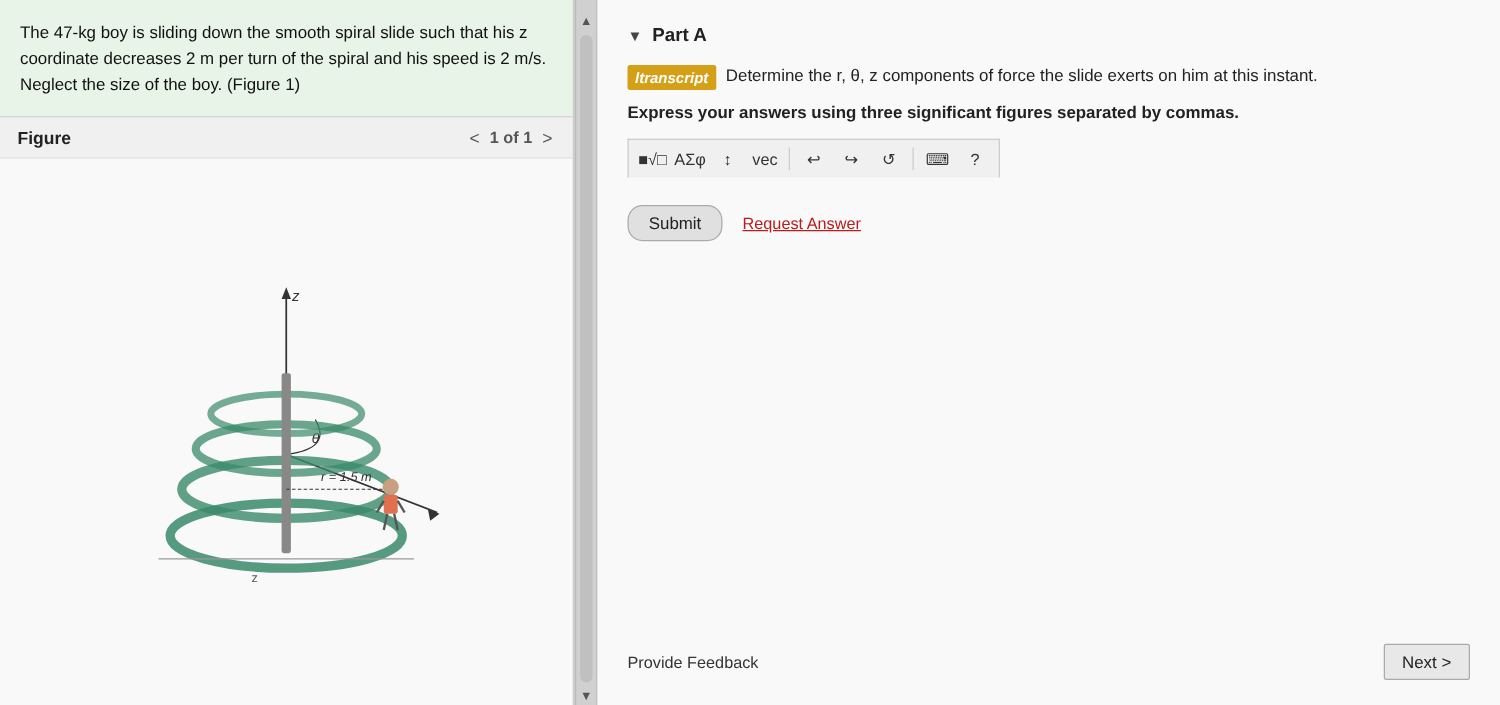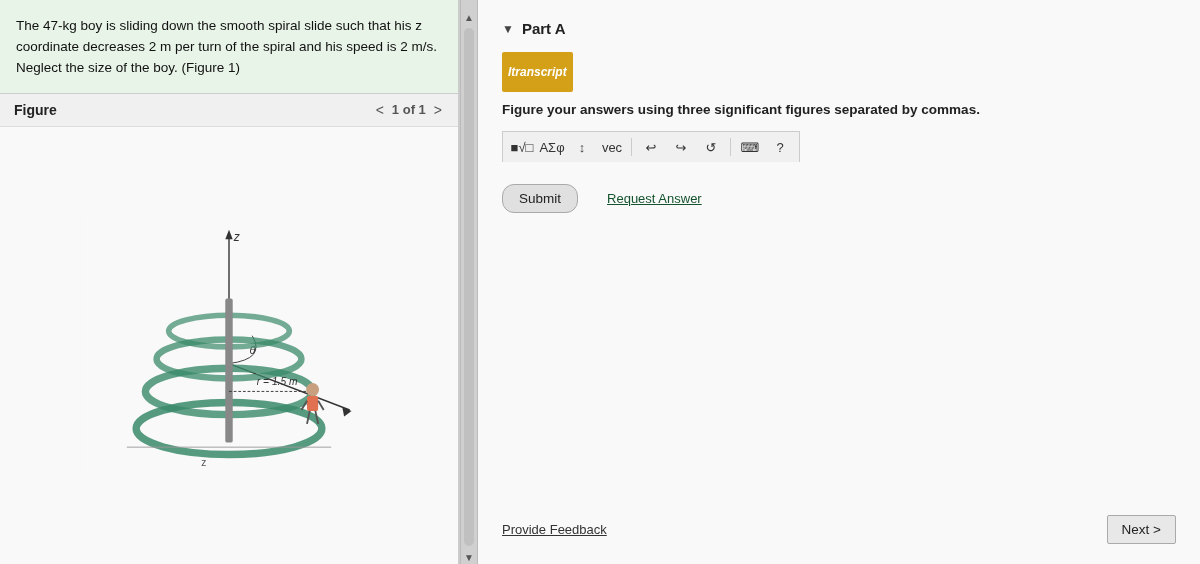--- a/index.html
+++ b/index.html
@@ -147,21 +147,21 @@
       line-height: 1.5;
       color: #222;
     }
 
     .transcript-badge {
       background: #d4a017;
       color: #fff;
       font-style: italic;
       font-weight: bold;
       font-size: 12px;
-      padding: 11px 6px;
+      padding: 1px 6px;
       border-radius: 2px;
       white-space: nowrap;
       margin-top: 1px;
       flex-shrink: 0;
     }
 
     .instructions {
       font-size: 13.5px;
       color: #222;
       font-weight: 600;
@@ -244,40 +244,38 @@
       border: 1px solid #aaa;
       padding: 6px 16px;
       font-size: 13.5px;
       cursor: pointer;
       border-radius: 12px;
       color: #222;
     }
 
     .request-link {
       font-size: 13px;
-      color: #14532d;
+      color: #b91c1c;
       cursor: pointer;
       text-decoration: underline;
-      margin-left: 13px;
     }
 
     
     .bottom-row {
       display: flex;
       align-items: center;
       justify-content: space-between;
       margin-top: auto;
       padding-top: 10px;
     }
 
     .feedback-link {
       font-size: 13px;
       color: #333;
       cursor: pointer;
-      text-decoration: underline;
     }
 
     .next-btn {
       background: #e8e8e8;
       border: 1px solid #aaa;
       padding: 6px 14px;
       font-size: 13.5px;
       cursor: pointer;
       border-radius: 2px;
       color: #222;
@@ -356,23 +354,24 @@
 
   <div class="part-header">
     <span class="part-arrow">▼</span>
     <span>Part A</span>
   </div>
 
   <div class="question-section">
 
     <div class="transcript-row">
       <span class="transcript-badge">ltranscript</span>
+      <span>Determine the r, θ, z components of force the slide exerts on him at this instant.</span>
     </div>
 
-    <div class="instructions">Figure your answers using three significant figures separated by commas.</div>
+    <div class="instructions">Express your answers using three significant figures separated by commas.</div>
 
   </div>
 
   <div>
     <div class="toolbar">
       <button class="toolbar-btn">
         <span>■√□</span>
       </button>
       <button class="toolbar-btn">
         <span>ΑΣφ</span>

